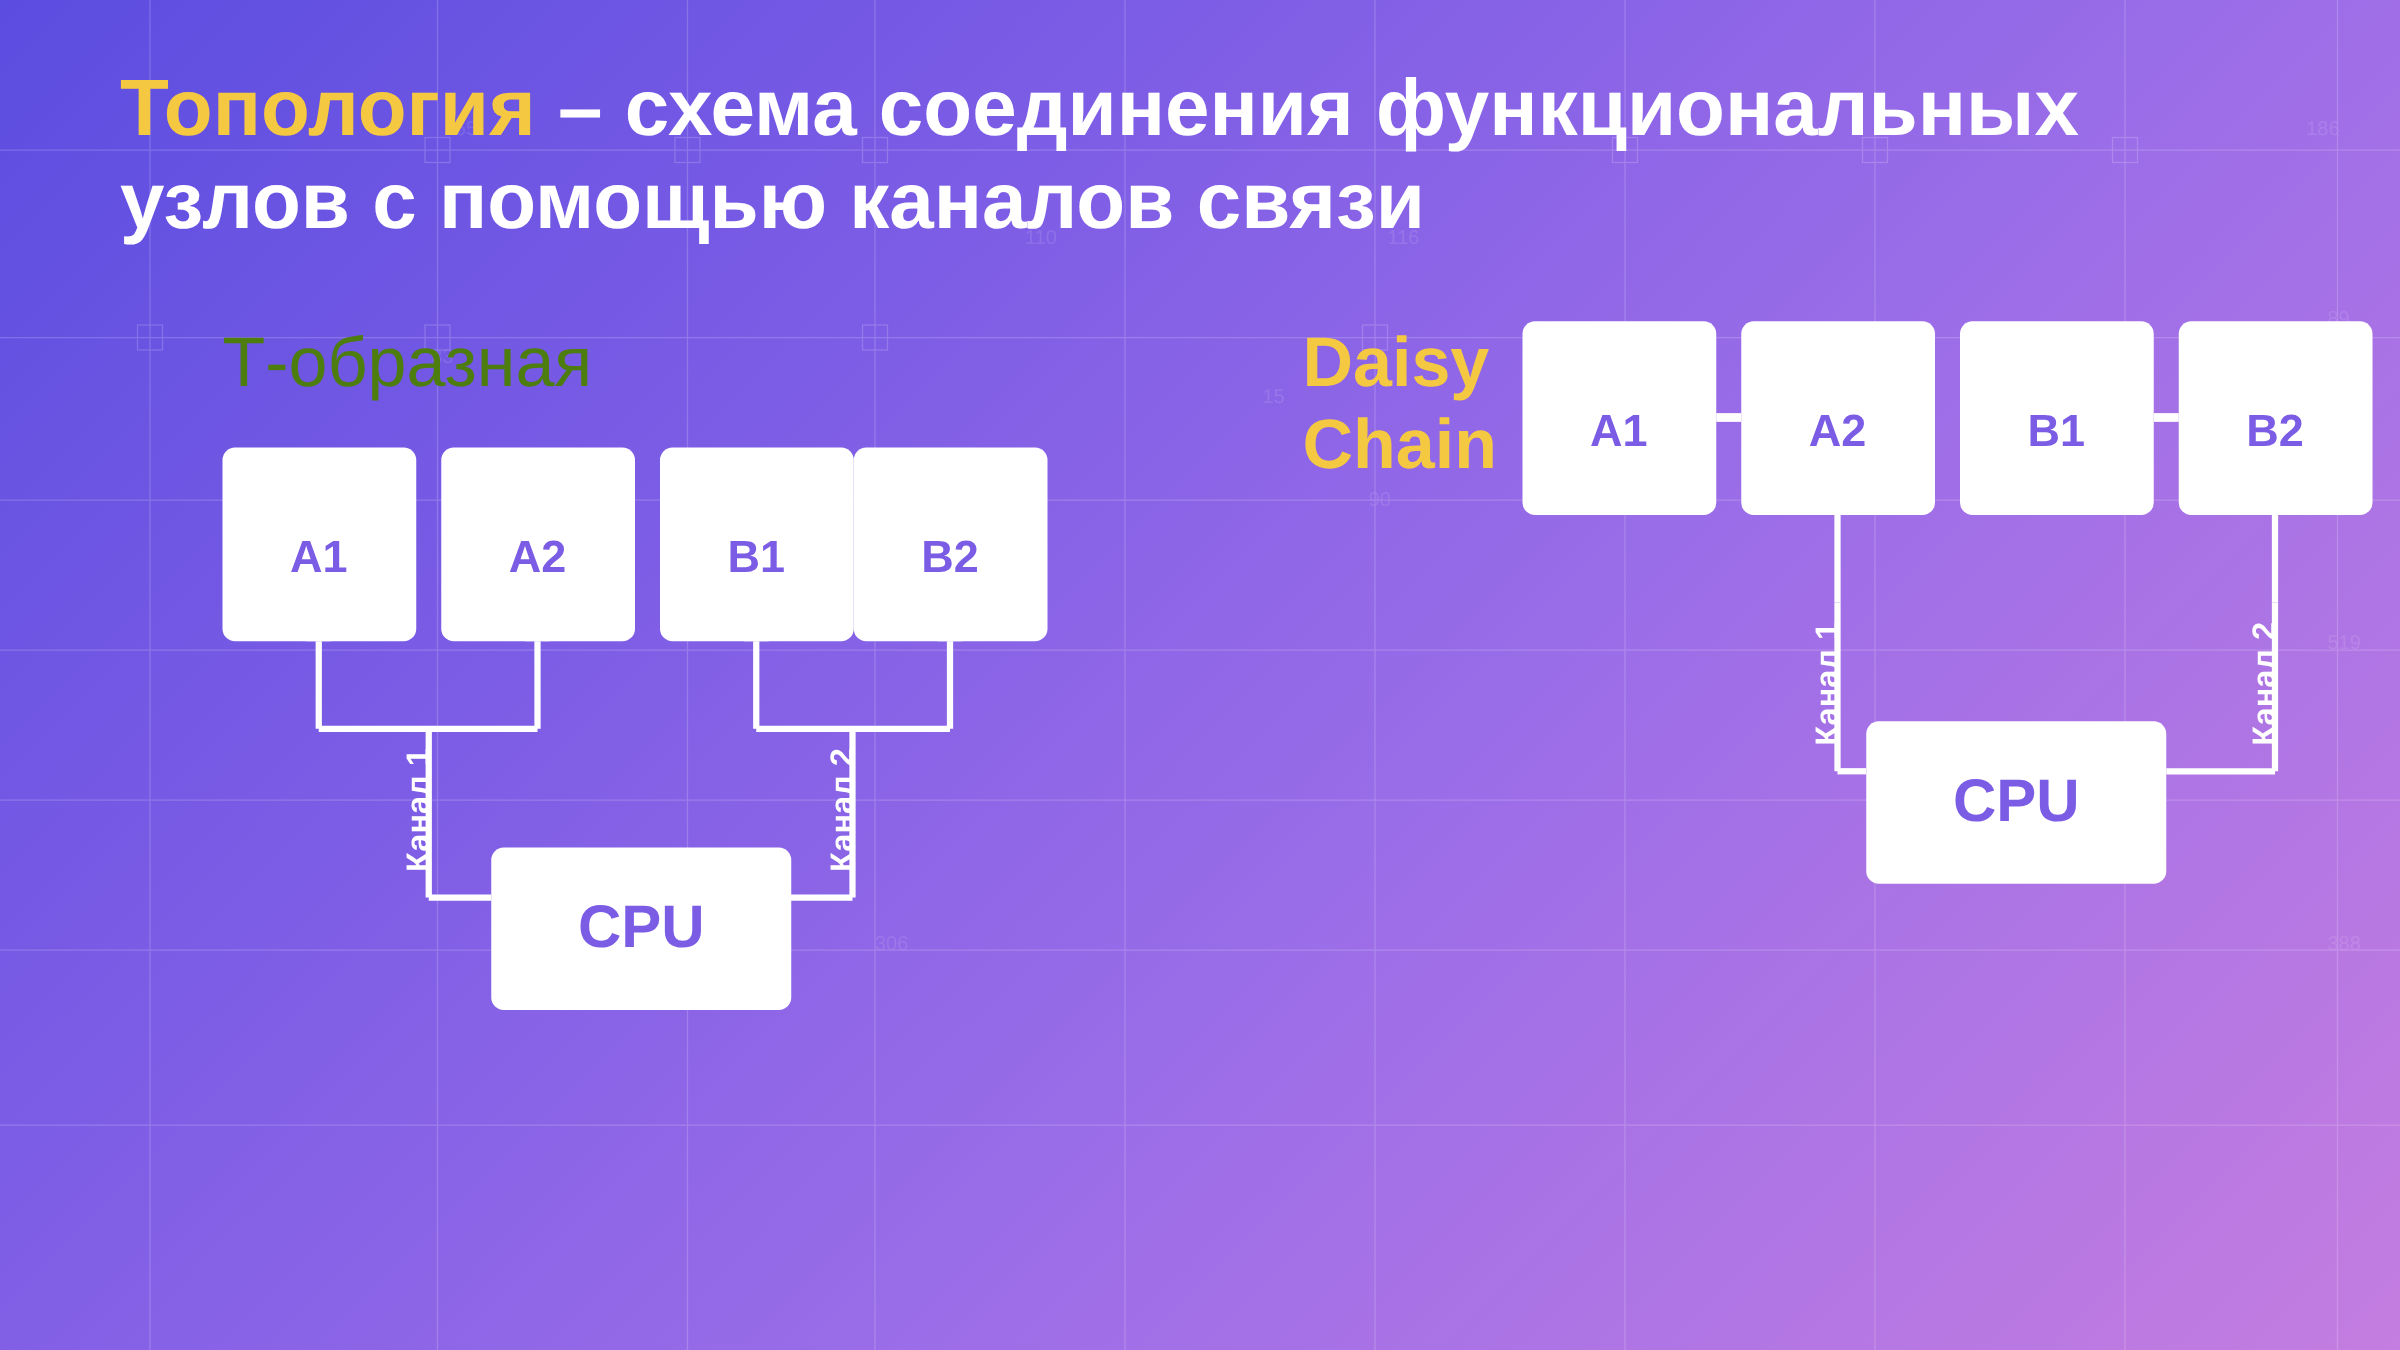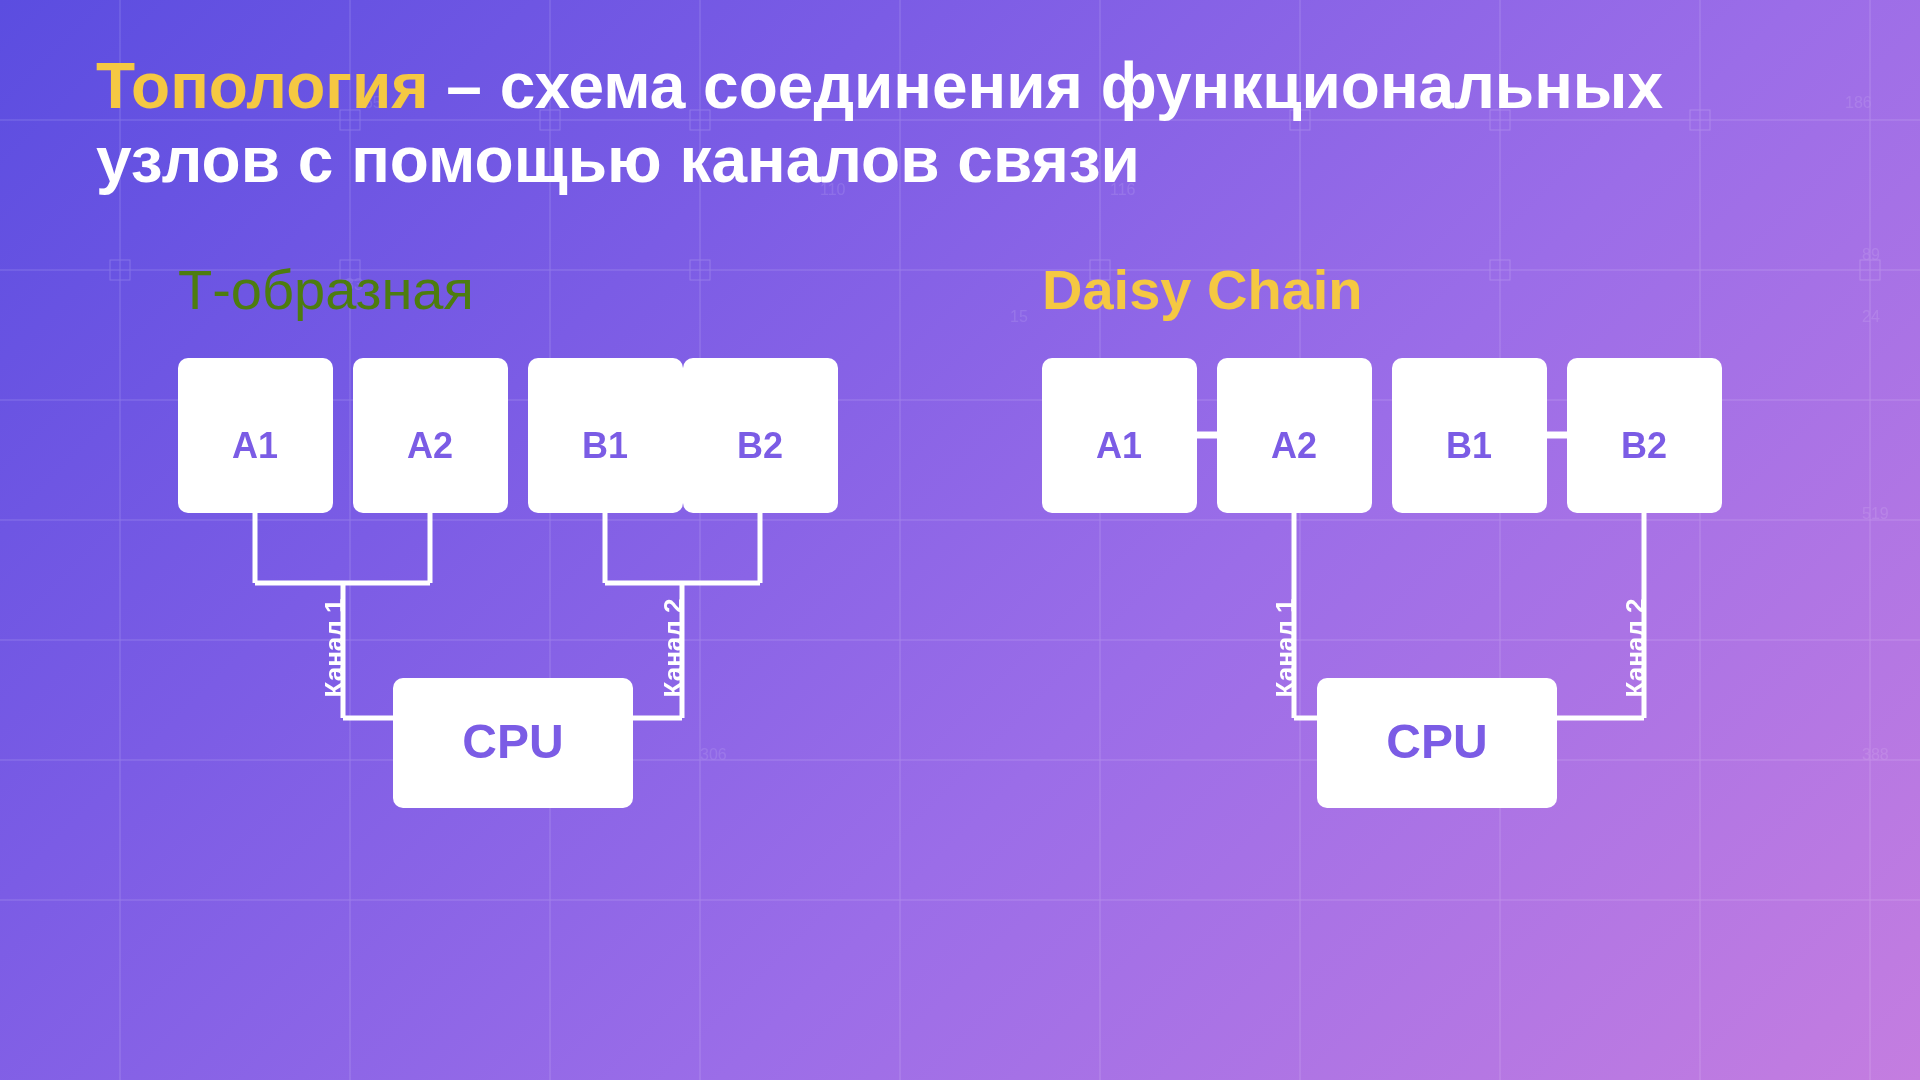--- a/index.html
+++ b/index.html
@@ -152,21 +152,21 @@
         <line x1="185" y1="360" x2="235" y2="360" stroke="white" stroke-width="5"></line>
 
         <line x1="524" y1="360" x2="474" y2="360" stroke="white" stroke-width="5"></line>
 
         <rect x="235" y="320" width="240" height="130" rx="10" fill="white"></rect>
         <text x="355" y="387" text-anchor="middle" dominant-baseline="middle" font-size="48" font-weight="900" fill="#7b5ce5">CPU</text>
 
       </svg>
     </div>
 
-    <div style="display:flex; flex-direction:column; align-items:flex-start; width:740px;">
+    <div style="display:flex; align-items:flex-start; width:740px;">
       <div style="font-size:56px; font-weight:900; color:#f5c842; margin-bottom:36px; padding-left:20px;">Daisy Chain</div>
 
       <svg width="700" height="520" viewBox="0 0 700 520" style="overflow:visible;">
 
         <rect x="20" y="0" width="155" height="155" rx="10" fill="white"></rect>
         <text x="97" y="90" text-anchor="middle" dominant-baseline="middle" font-size="36" font-weight="700" fill="#7b5ce5">A1</text>
 
         <line x1="175" y1="77" x2="195" y2="77" stroke="white" stroke-width="7"></line>
 
         <rect x="195" y="0" width="155" height="155" rx="10" fill="white"></rect>

